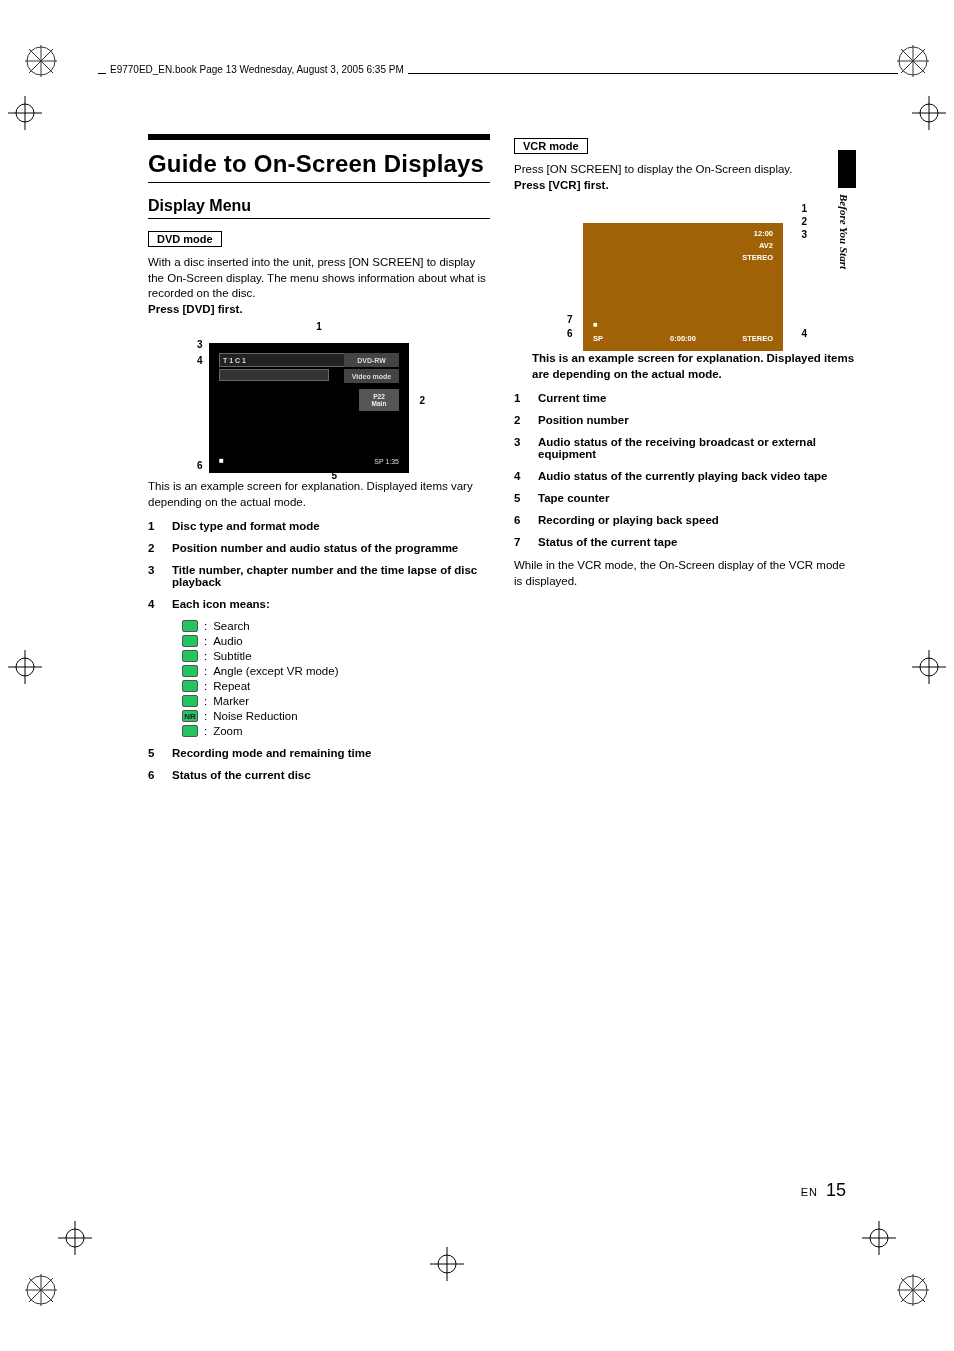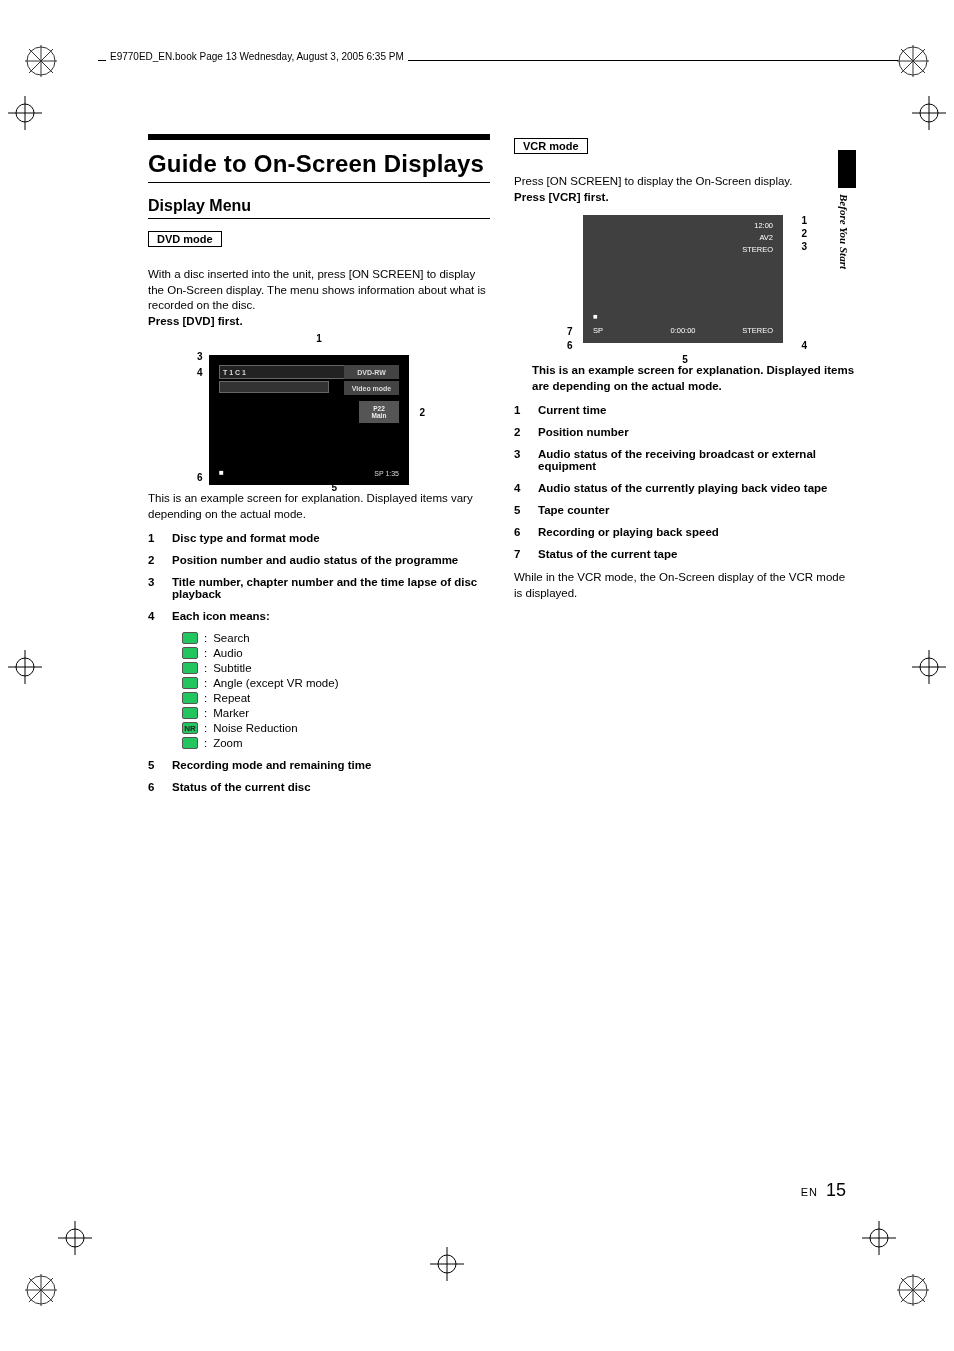--- a/index.html
+++ b/index.html
@@ -14,21 +14,21 @@
   }
   .cropmark { position:absolute; }
   .cropmark svg { display:block; }
 
   .corner-star {
     position:absolute;
     width:34px; height:34px;
   }
   .header-strip {
     position:absolute;
-    left:56px; top:43px; right:56px;
+    left:56px; top:56px; right:56px;
     height:34px;
   }
   .header-line {
     position:absolute; left:42px; right:0; top:17px;
     border-top:1px solid #000;
   }
   .header-text {
     position:absolute; left:50px; top:7px;
     font-size:10px;
     background:#fff;
@@ -44,21 +44,21 @@
   .main-title { font-size:24px; font-weight:bold; letter-spacing:0.2px; }
   .thick-rule { border-top:6px solid #000; margin-bottom:10px; }
   .thin-rule  { border-top:1px solid #000; margin-top:4px; margin-bottom:14px; }
   .subsection { font-size:16px; font-weight:bold; }
 
   .mode-box {
     display:inline-block;
     border:1.2px solid #000;
     padding:1px 8px;
     font-size:11px; font-weight:bold;
-    margin:4px 0 20px;
+    margin:4px 0 8px;
   }
 
   .body-text { font-size:11.5px; line-height:1.35; }
   .bold { font-weight:bold; }
 
   .num-list { padding:0; margin:10px 0 0; list-style:none; }
   .num-list > li { display:flex; gap:12px; margin-bottom:10px; font-size:11.5px; }
   .num-list > li > .n { font-weight:bold; width:12px; flex-shrink:0; }
   .num-list > li > .t { font-weight:bold; }
   .sublist { margin-left:34px; font-size:11.5px; }
@@ -78,21 +78,21 @@
   .diagram .top-bar { position:absolute; left:10px; top:10px; right:10px; height:14px; background:#222; border:1px solid #666; display:flex; align-items:center; justify-content:space-between; padding:0 3px; font-size:7px; color:#ddd; font-weight:bold;}
   .diagram .icon-bar{ position:absolute; left:10px; top:26px; width:110px; height:12px; background:#333; border:1px solid #666;}
   .diagram .right-tab1 { position:absolute; right:10px; top:10px; width:55px; height:14px; background:#444; font-size:7px; color:#ddd; display:flex; align-items:center; justify-content:center; font-weight:bold;}
   .diagram .right-tab2 { position:absolute; right:10px; top:26px; width:55px; height:14px; background:#444; font-size:7px; color:#ddd; display:flex; align-items:center; justify-content:center; font-weight:bold;}
   .diagram .right-tab3 { position:absolute; right:10px; top:46px; width:40px; height:22px; background:#555; font-size:6.5px; color:#eee; display:flex; flex-direction:column; align-items:center; justify-content:center; font-weight:bold; line-height:1.1;}
   .diagram .bot-left  { position:absolute; left:10px; bottom:8px; font-size:8px; color:#fff;}
   .diagram .bot-right { position:absolute; right:10px; bottom:8px; font-size:7px; color:#ddd; }
   .callout { position:absolute; font-size:10px; font-weight:bold; background:#fff; padding:0 2px; }
 
   
-  .diagram2 { position:relative; width:200px; height:128px; margin:0 auto 4px; background:#404040; color:#fff; font-size:7.5px; font-weight:normal;}
+  .diagram2 { position:relative; width:200px; height:128px; margin:20px auto 4px; background:#a16207; color:#fff; font-size:7.5px; font-weight:bold;}
   .diagram2 .tr { position:absolute; right:10px; text-align:right; line-height:1.25;}
   .diagram2 .bl { position:absolute; left:10px; bottom:8px;}
   .diagram2 .br { position:absolute; right:10px; bottom:8px;}
   .diagram2 .bc { position:absolute; left:50%; transform:translateX(-50%); bottom:8px;}
 
   .side-tab {
     position:absolute; right:98px; top:150px;
     height:120px; width:18px;
   }
   .side-tab .tab-mark { width:18px; height:38px; background:#000; }

